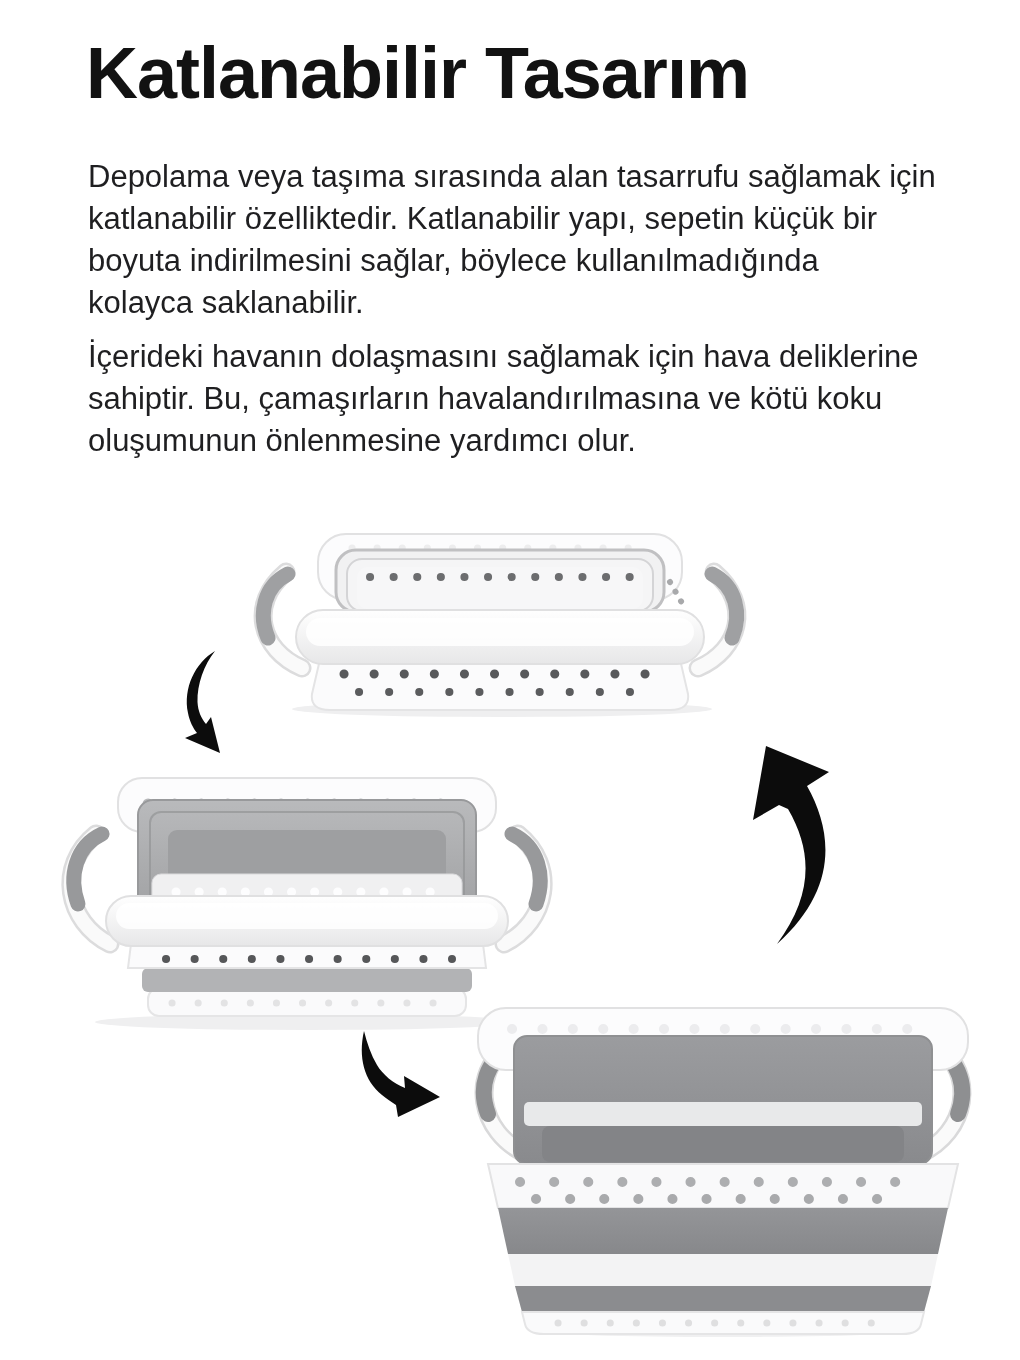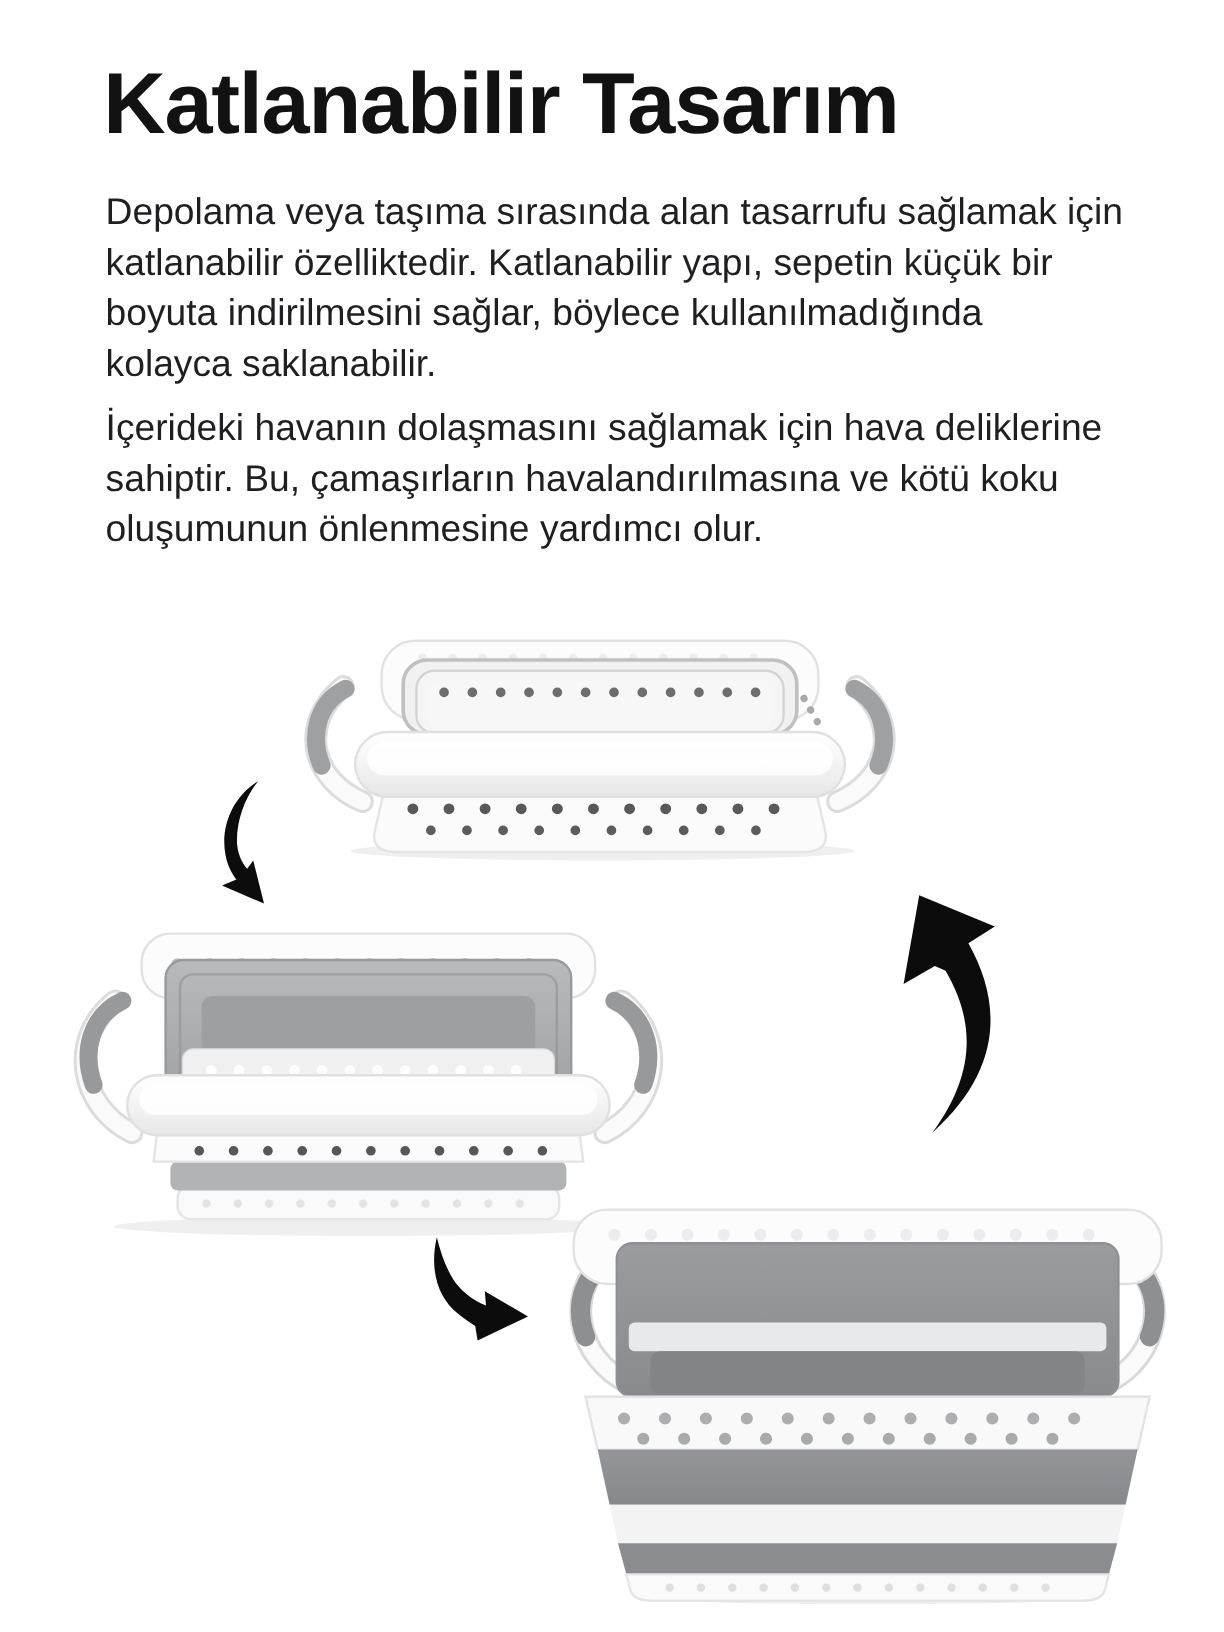--- a/index.html
+++ b/index.html
@@ -1,21 +1,21 @@
 <!DOCTYPE html>
 <html><head>
 <meta charset="utf-8">
 <style>
   html,body{margin:0;padding:0;background:#ffffff;}
   .canvas{
     position:relative;width:1020px;height:1360px;background:#ffffff;
     font-family:"Liberation Sans", sans-serif;overflow:hidden;
   }
   .page-title{
-    position:absolute;left:86px;top:44px;width:910px;
+    position:absolute;left:86px;top:30px;width:910px;
     font-size:72px;line-height:86px;font-weight:700;color:#121212;
     letter-spacing:-1px;margin:0;
   }
   .para{
     position:absolute;left:88px;width:912px;margin:0;
     font-size:31px;line-height:42px;color:#1f1f21;
     white-space:pre-line;font-weight:400;
   }
   .para-1{top:156px;}
   .para-2{top:336px;}

